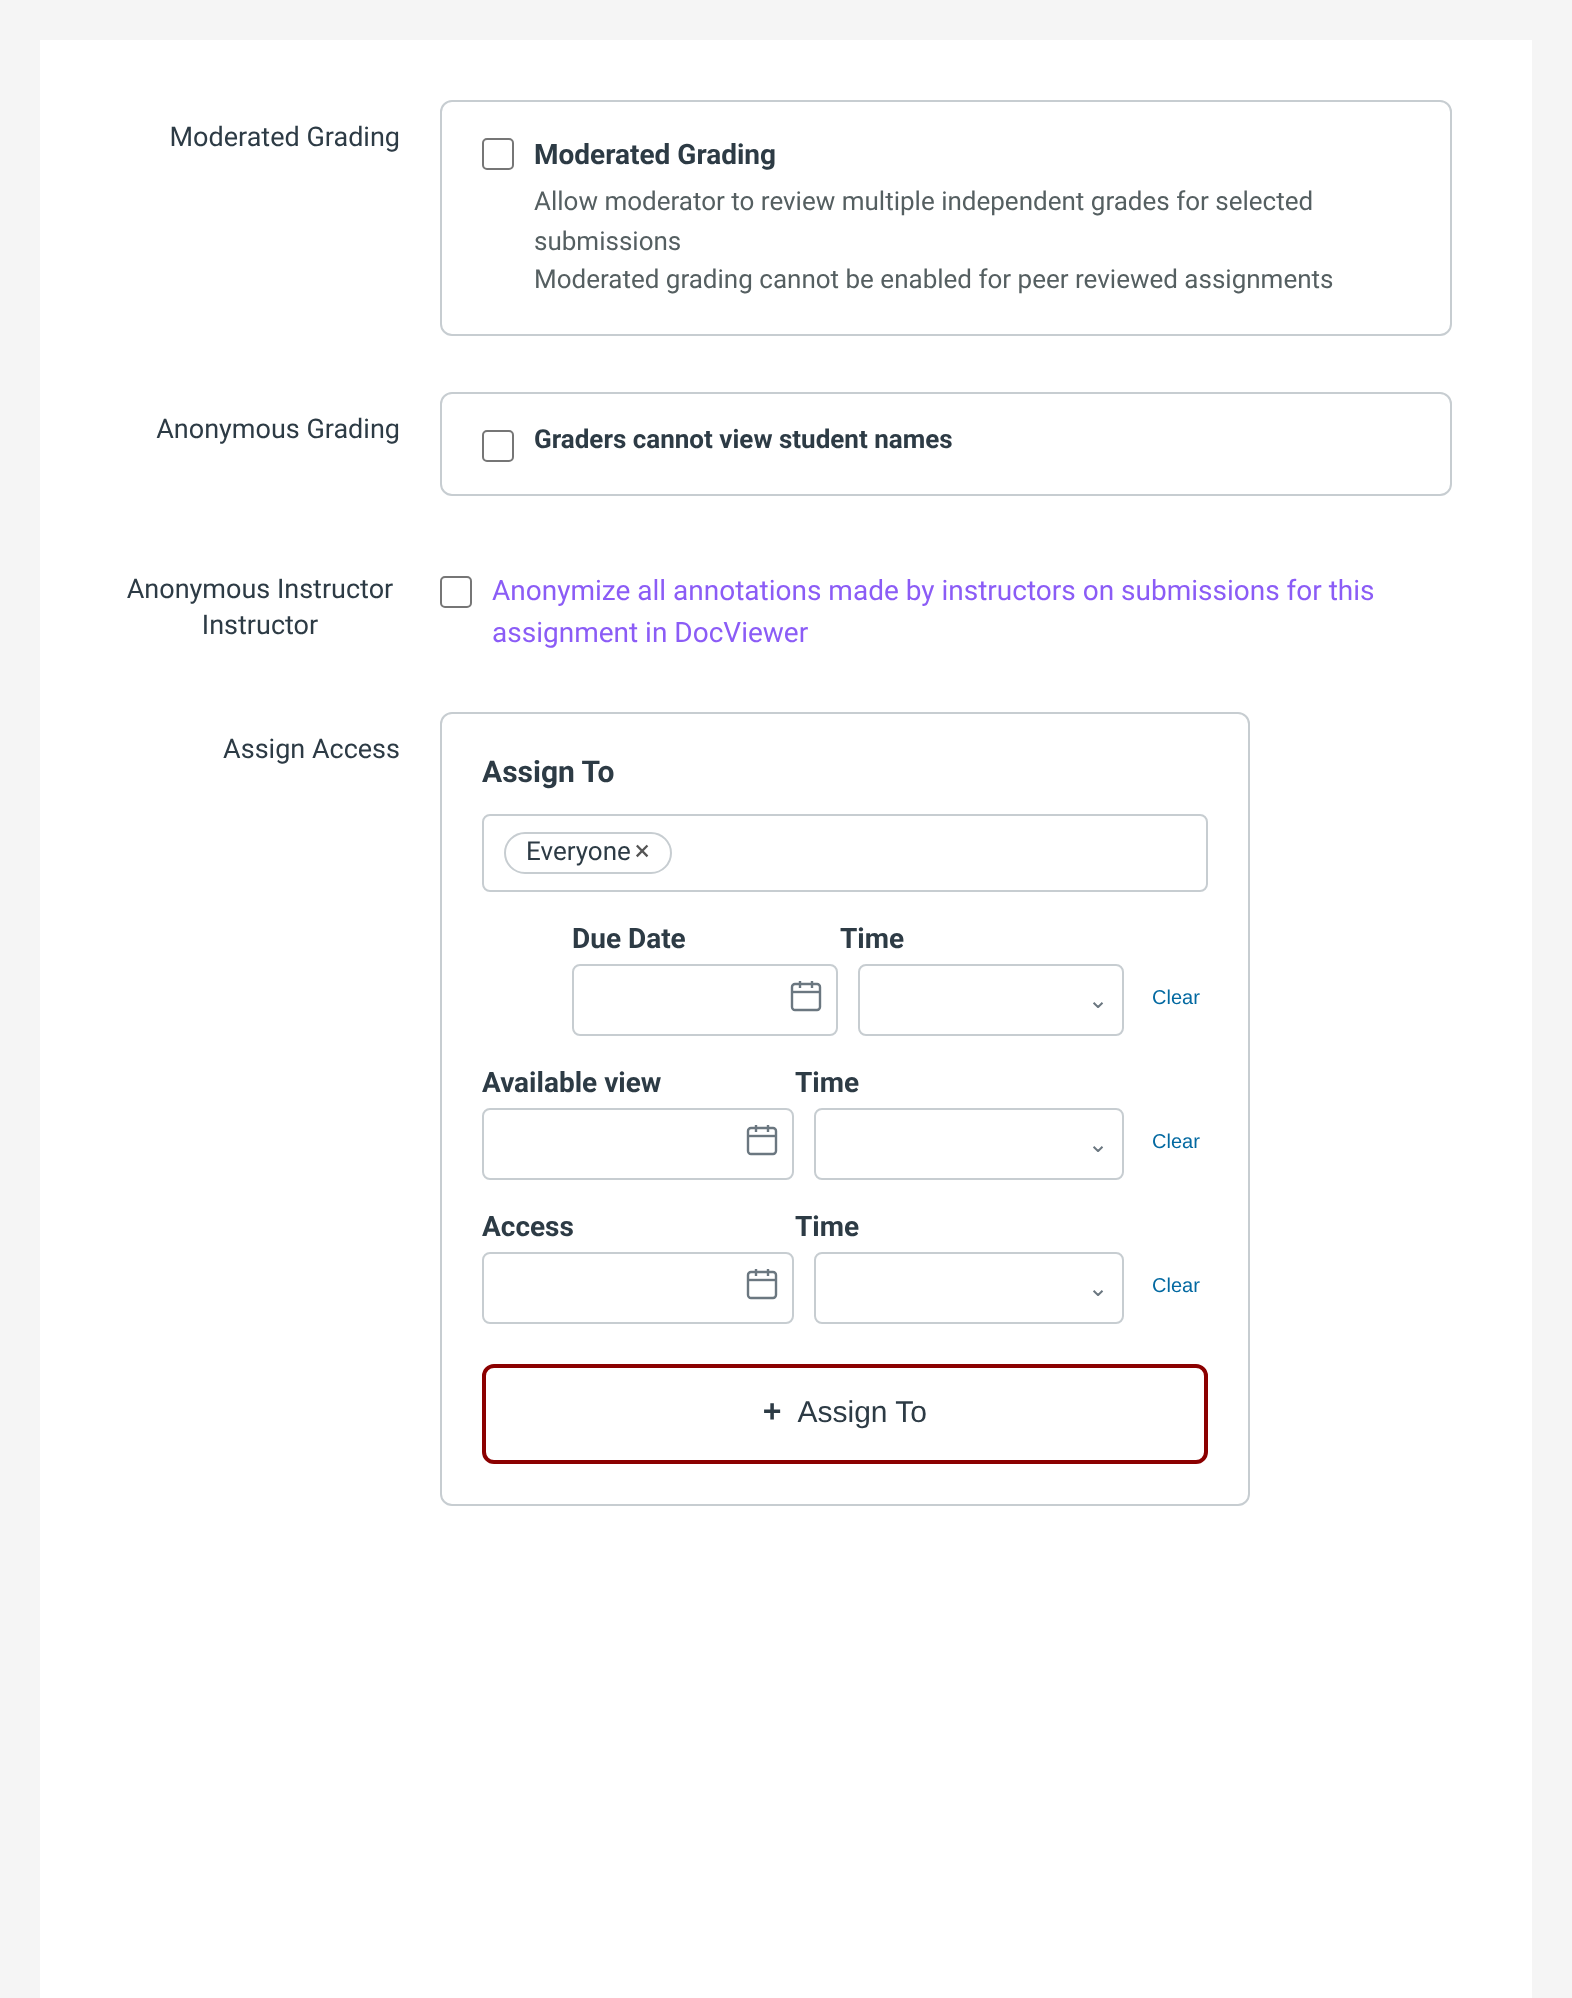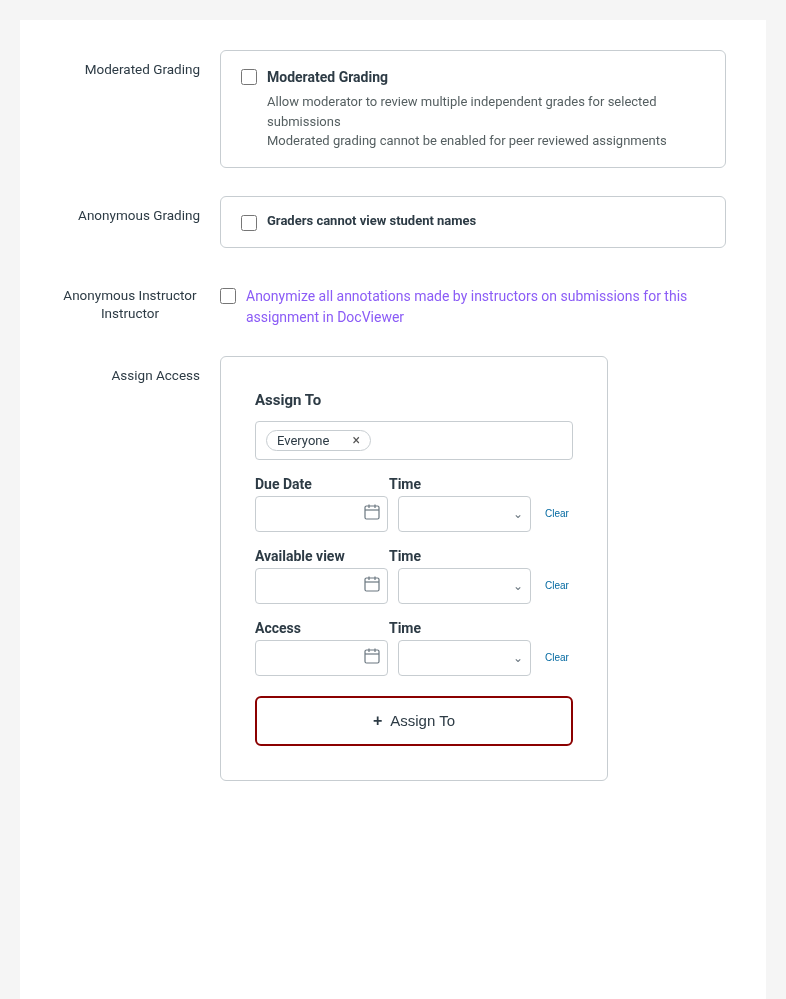--- a/index.html
+++ b/index.html
@@ -62,21 +62,21 @@
       margin-top: 6px;
       line-height: 1.5;
     }
     .checkbox-desc-line {
       display: block;
     }
     
     .assign-access-content {
       border: 1px solid #c7cdd1;
       border-radius: 6px;
-      padding: 34px;
+      padding: 20px;
       background: #fff;
     }
     .assign-to-header {
       font-size: 15px;
       font-weight: 700;
       color: #2d3b45;
       margin-bottom: 12px;
     }
     .assign-to-input {
       border: 1px solid #c7cdd1;
@@ -89,21 +89,21 @@
       min-height: 38px;
     }
     .tag {
       display: flex;
       align-items: center;
       border: 1px solid #c7cdd1;
       border-radius: 20px;
       padding: 2px 10px;
       font-size: 13px;
       color: #2d3b45;
-      gap: 23px;
+      gap: 2px;
       background: #fff;
     }
     .tag-remove {
       cursor: pointer;
       font-size: 14px;
       color: #555;
       line-height: 1;
     }
     .date-time-row {
       display: flex;
@@ -261,21 +261,21 @@
 
       <div class="assign-to-header">Assign To</div>
 
       <div class="assign-to-input">
         <div class="tag">
           <span>Everyone</span>
           <span class="tag-remove">×</span>
         </div>
       </div>
 
-      <div style="margin-bottom:16px;">
+      <div style="margin-bottom:16px;margin-left:45px;">
         <div class="headers-row">
           <div class="field-header">Due Date</div>
           <div class="field-header">Time</div>
           <div style="width:50px;"></div>
         </div>
         <div class="date-time-row">
           <div class="date-input-wrapper">
             <input type="text" class="date-input" style="">
             <span class="calendar-icon">
               <svg width="16" height="16" viewBox="0 0 16 16" fill="none" xmlns="http://www.w3.org/2000/svg">

